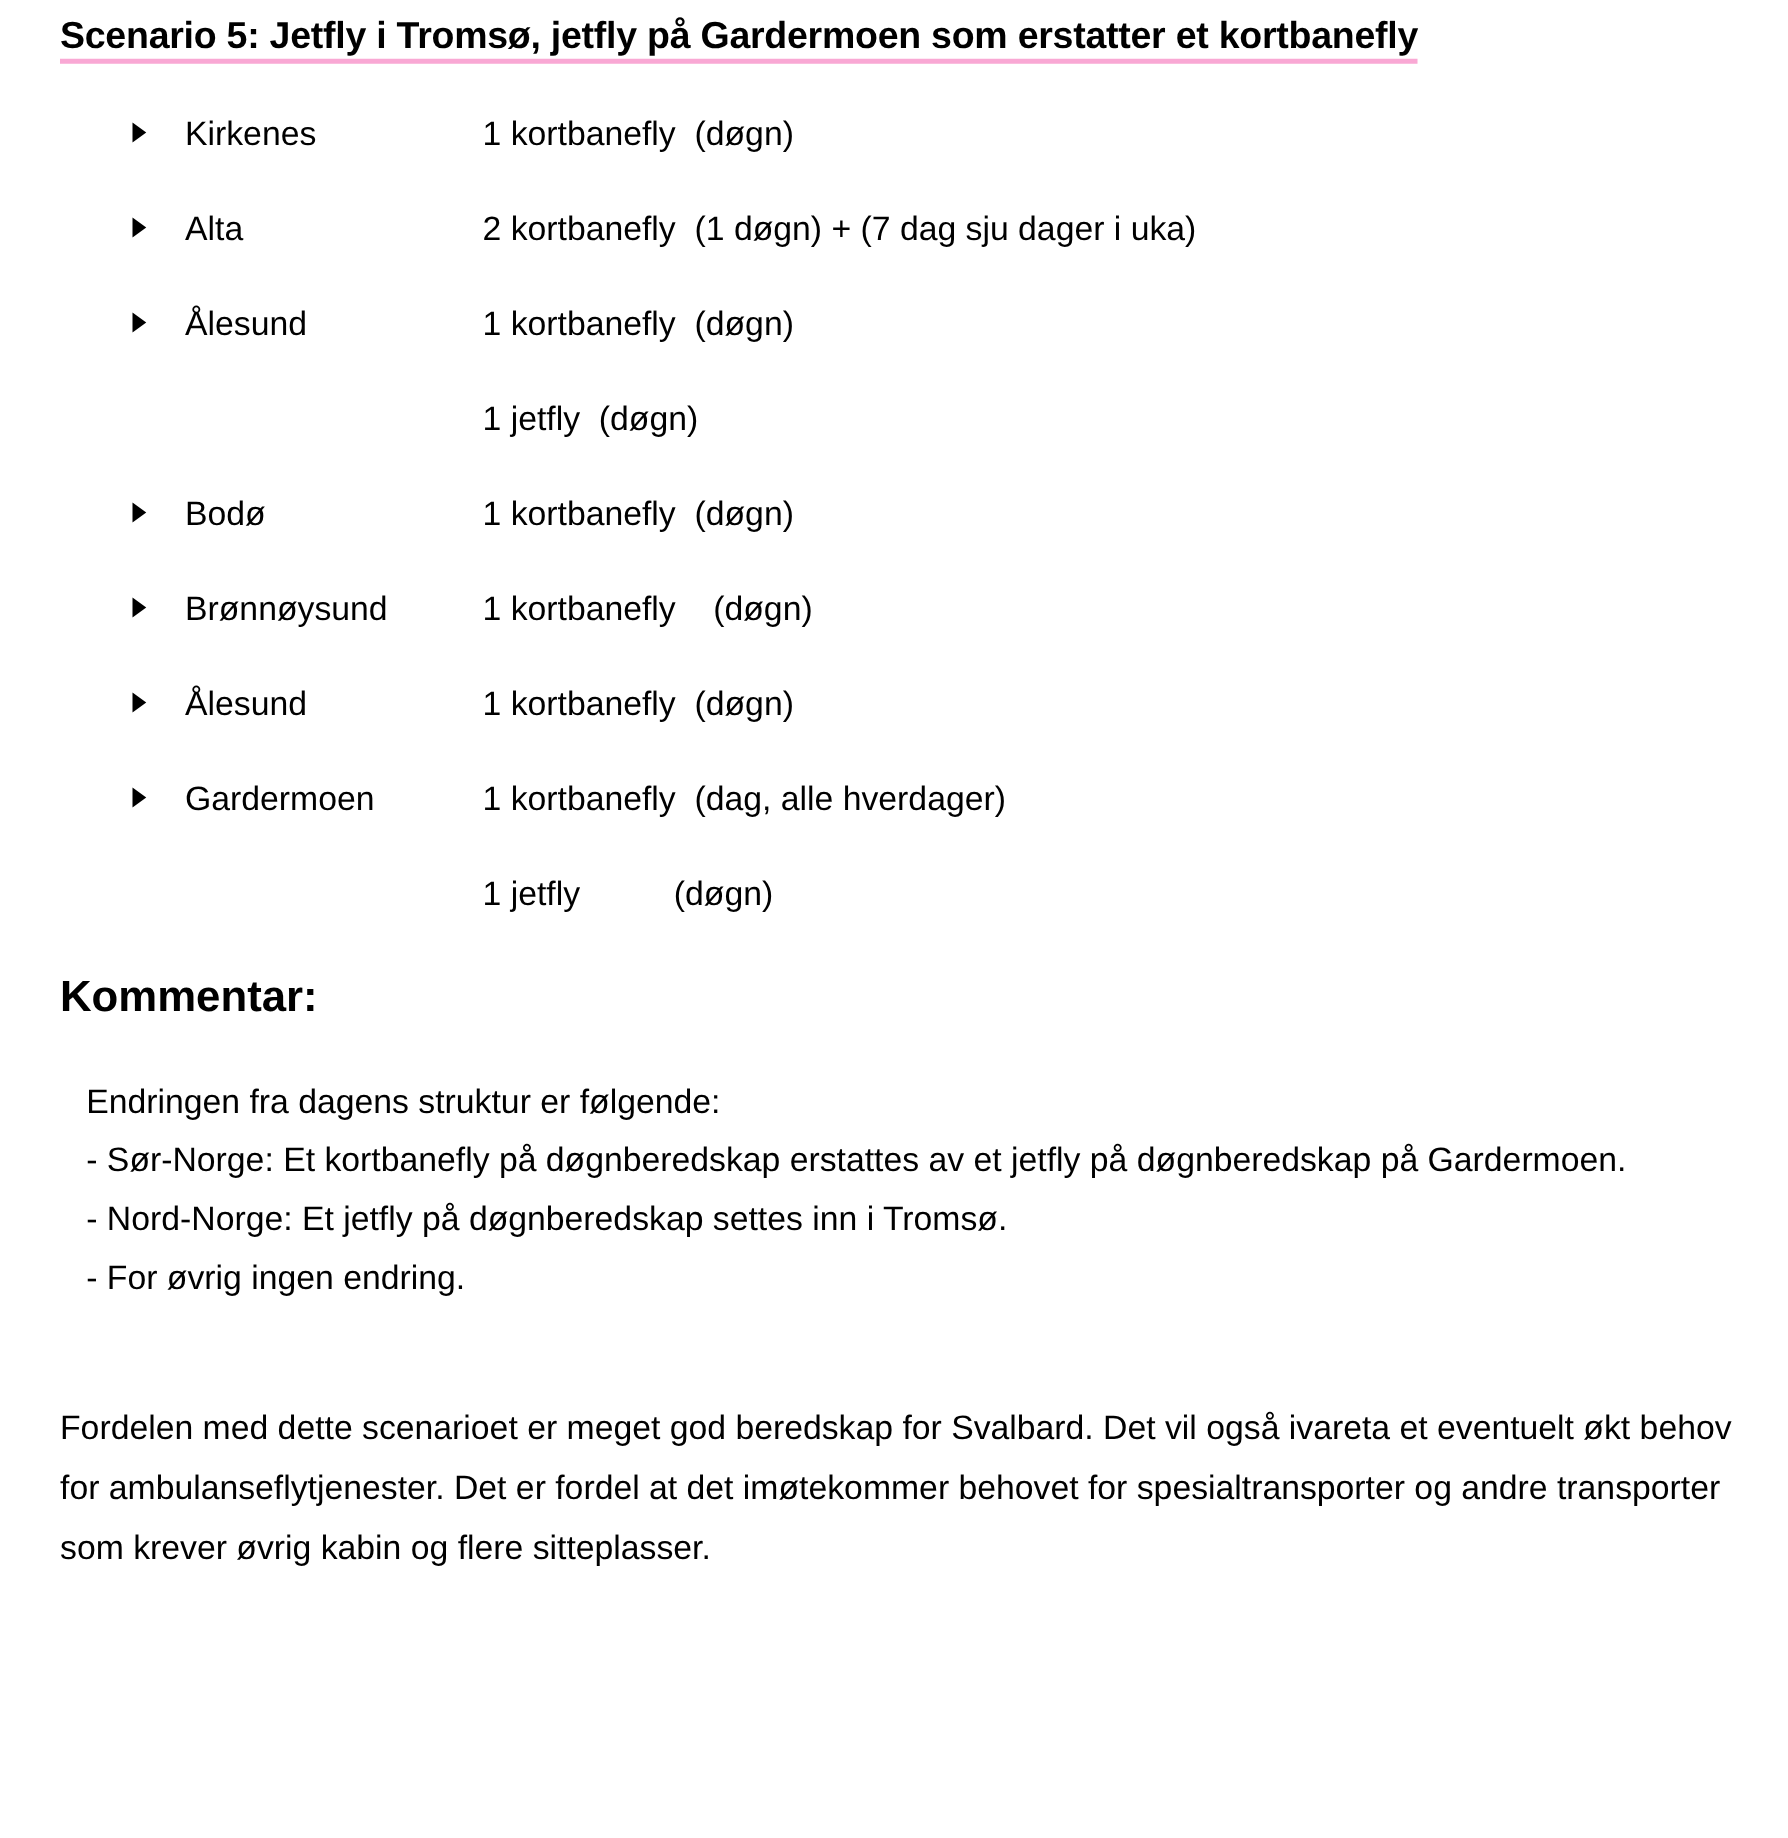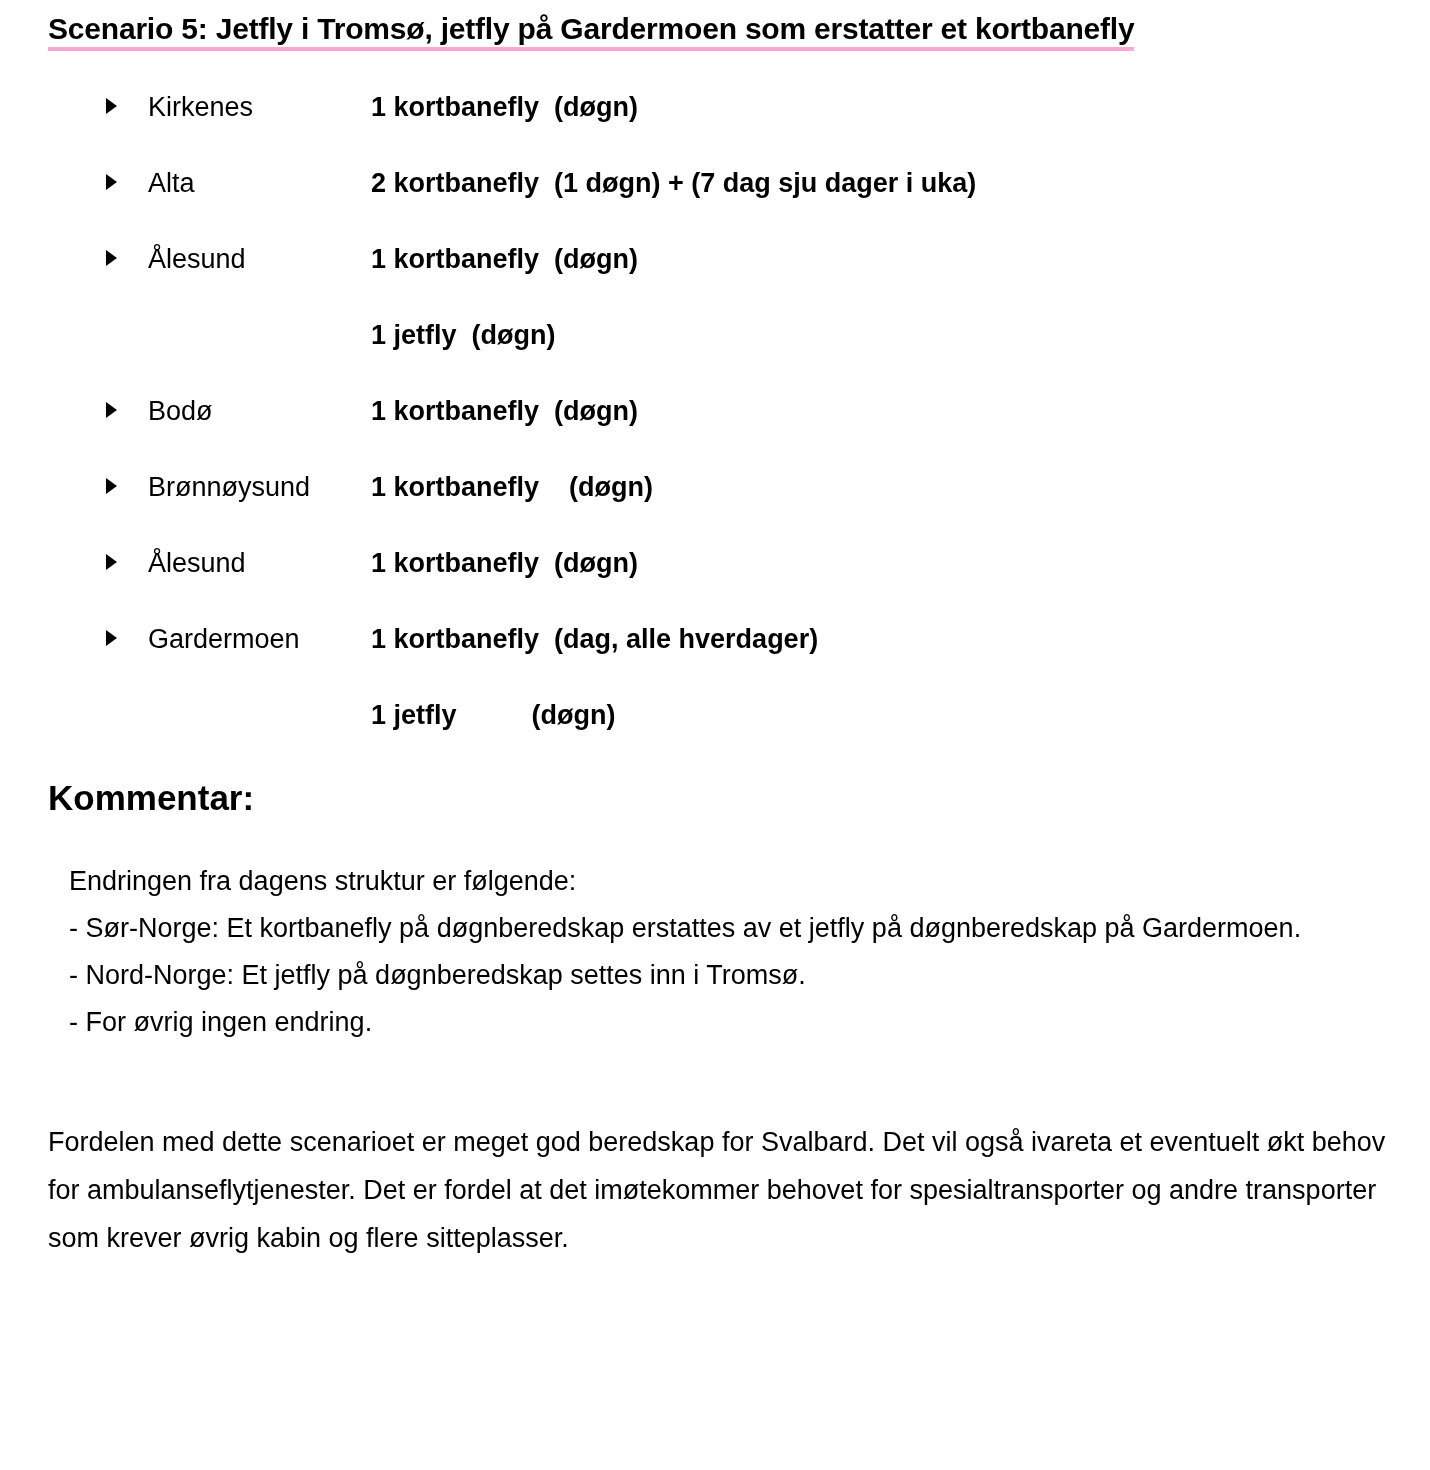--- a/index.html
+++ b/index.html
@@ -67,26 +67,25 @@
     position: absolute;
     left: 148px;
     top: 0;
     font-size: 27px;
     line-height: 38px;
     white-space: nowrap;
   }
 
   .detail-text {
     position: absolute;
-    left: 371px;
+    left: 386px;
     top: 0;
     font-size: 27px;
     line-height: 38px;
     white-space: pre;
-    font-weight: bold;
   }
 
   .sub-row {
     position: relative;
     height: 76px;
   }
 
   
   .kommentar-heading {
     position: absolute;

